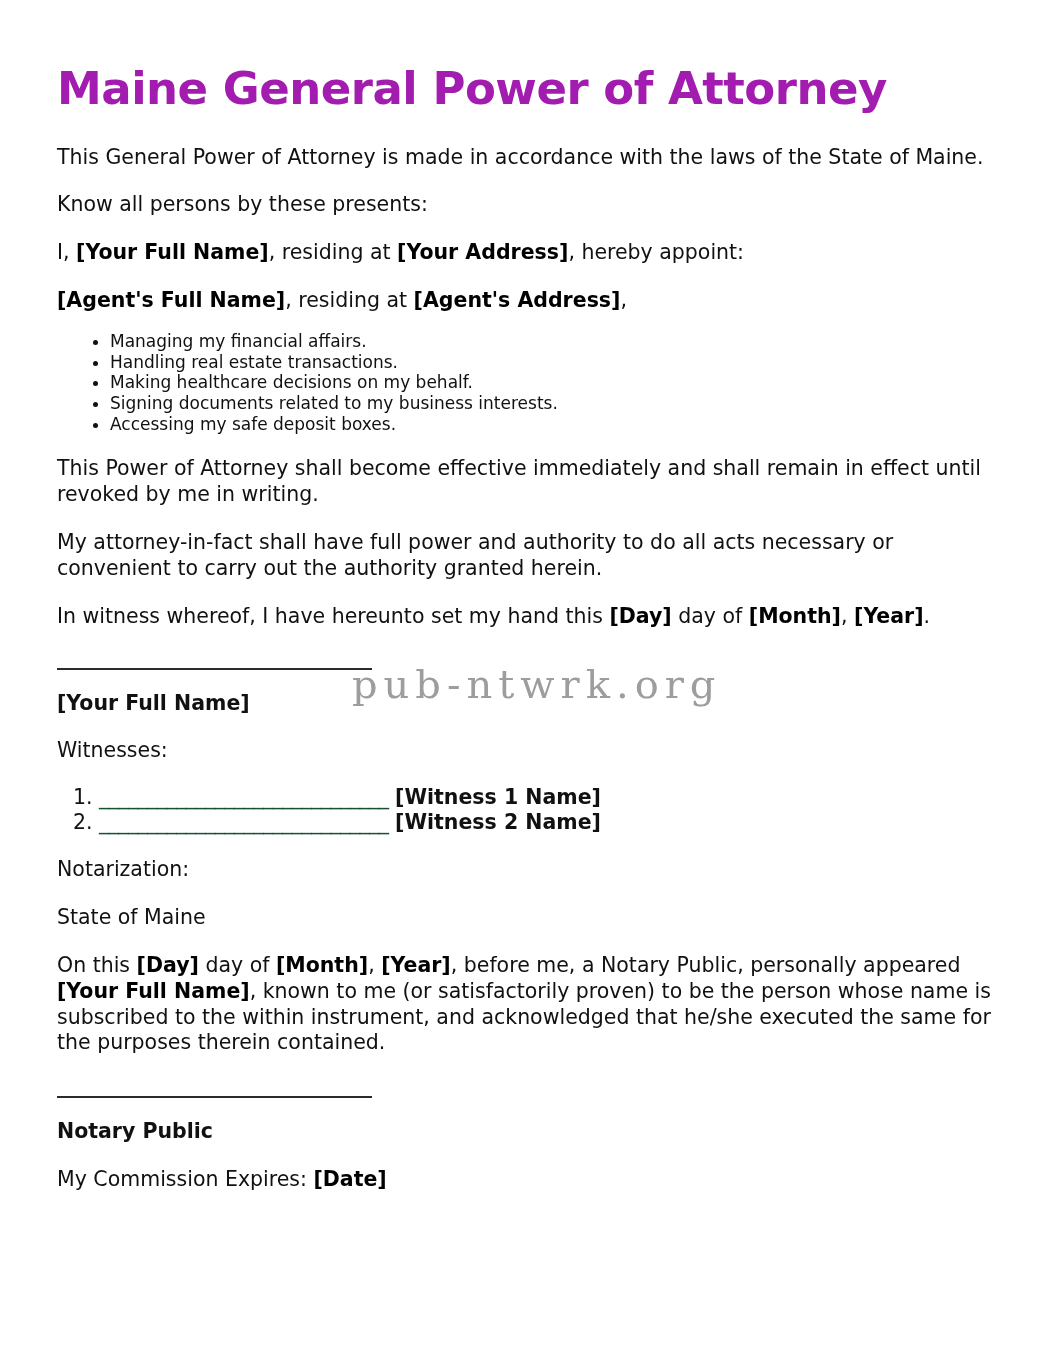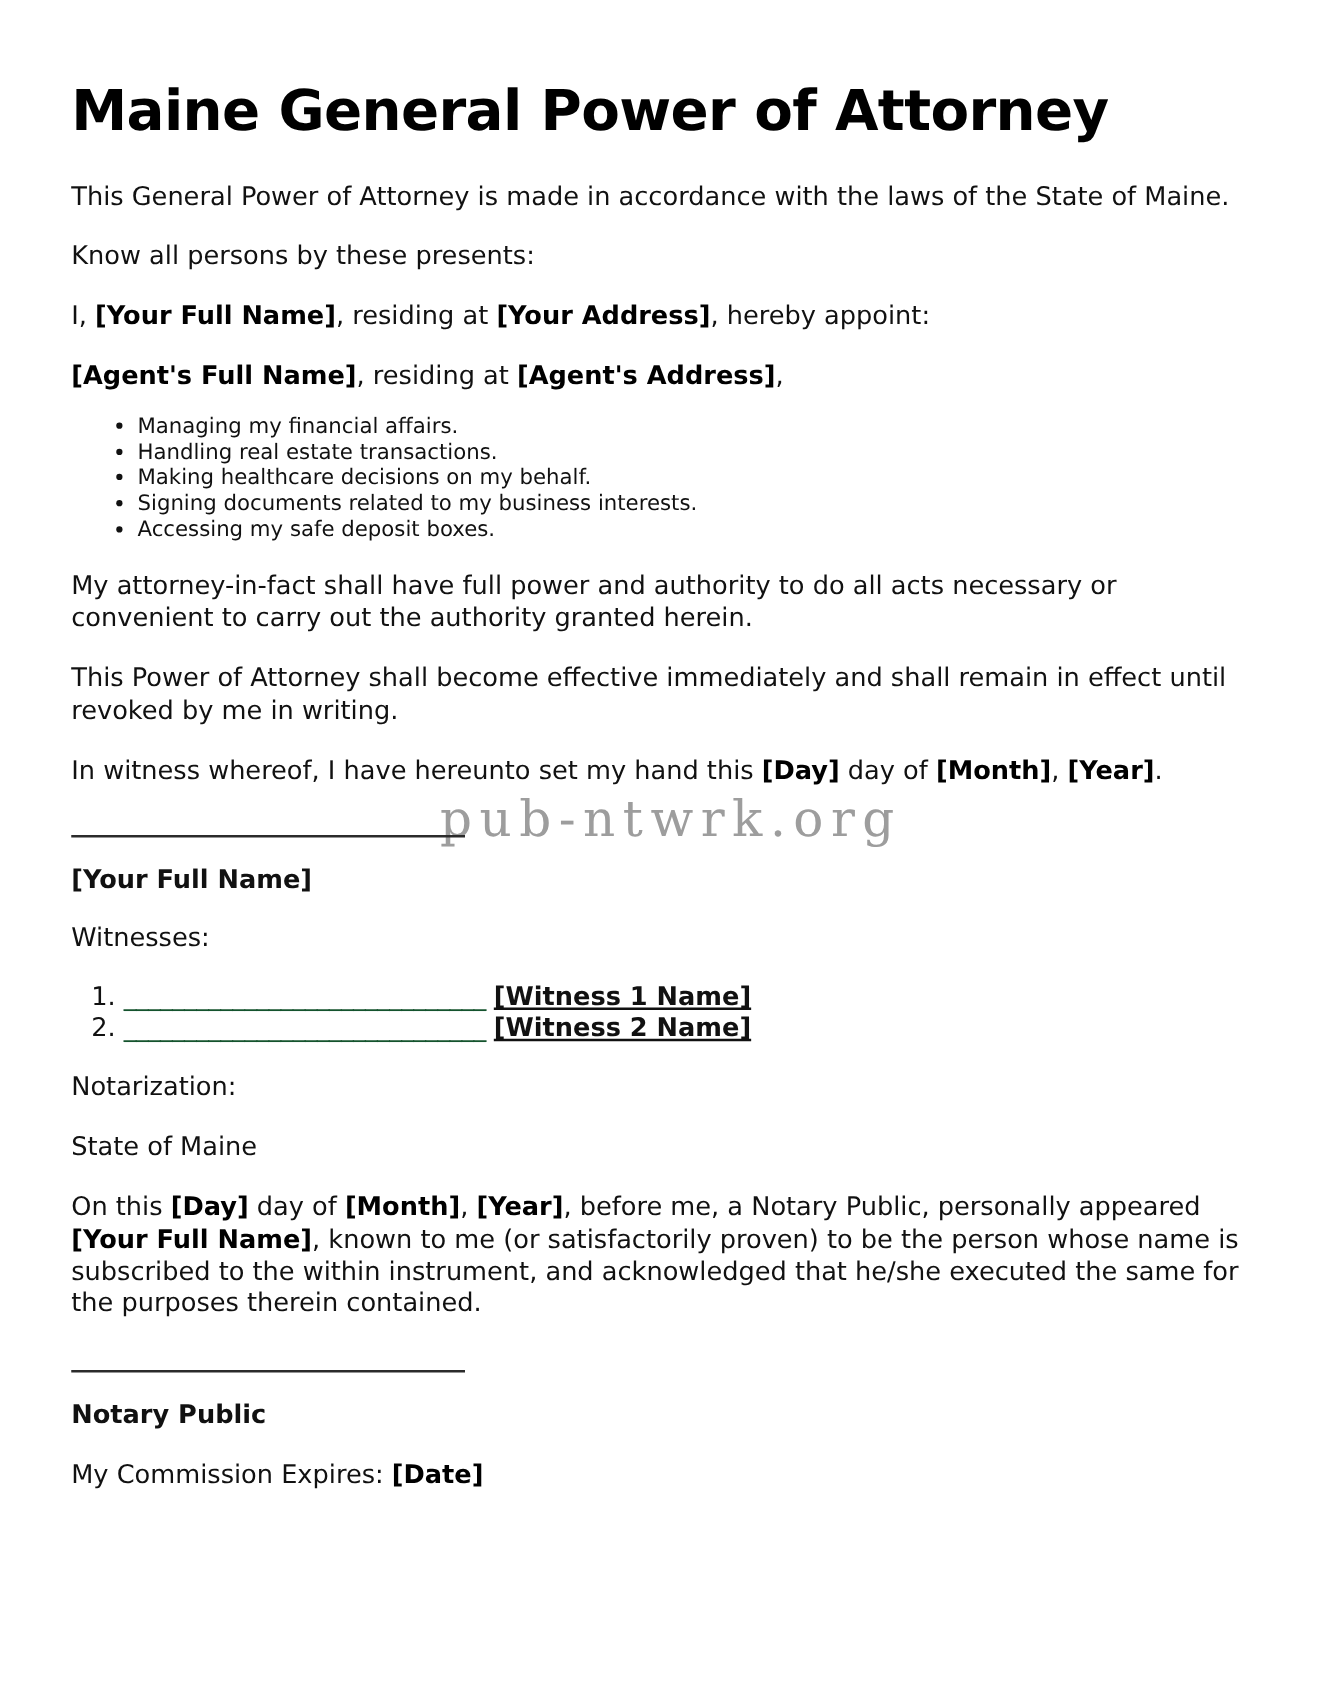--- a/index.html
+++ b/index.html
@@ -28,21 +28,21 @@
   }
 
   h1.doc-title {
     font-size: 45px;
     font-weight: bold;
     letter-spacing: -0.5px;
     line-height: 1.1;
     margin: 0;
     padding-top: 64px;
     padding-bottom: 0;
-    color: #000000;
+    color: #a21caf;
   }
 
   p.para {
     font-size: 20.5px;
     line-height: 1.26;
     margin: 0;
     padding-top: 22px;
     color: #111;
   }
   p.para.first-after-title { padding-top: 31px; }
@@ -92,27 +92,26 @@
   }
   ol.witnesses li::marker { font-weight: normal; }
   .fill {
     letter-spacing: -0.6px;
     font-weight: normal;
     color: #14532d;
   }
   .wname {
     font-weight: bold;
     font-size: 20.5px;
-    text-decoration: underline;
   }
 
   #watermark {
     position: absolute;
     left: 352px;
-    top: 633px;
+    top: 661px;
     font-family: "DejaVu Serif", "Liberation Serif", serif;
     font-size: 40px;
     letter-spacing: 6px;
     color: #9d9d9d;
     white-space: nowrap;
     pointer-events: none;
     font-weight: 400;
   }
 </style>
 </head>
@@ -136,23 +135,23 @@
 
 
     <ul class="powers">
       <li>Managing my financial affairs.</li>
       <li>Handling real estate transactions.</li>
       <li>Making healthcare decisions on my behalf.</li>
       <li>Signing documents related to my business interests.</li>
       <li>Accessing my safe deposit boxes.</li>
     </ul>
 
+    <p class="para">This Power of Attorney shall become effective immediately and shall remain in effect until revoked by me in writing.</p>
+
     <p class="para">My attorney-in-fact shall have full power and authority to do all acts necessary or convenient to carry out the authority granted herein.</p>
-
-    <p class="para">This Power of Attorney shall become effective immediately and shall remain in effect until revoked by me in writing.</p>
 
     <p class="para"><span>In witness whereof, I have hereunto set my hand this </span><b class="ph">[Day]</b><span> day of </span><b class="ph">[Month]</b><span>, </span><b class="ph">[Year]</b><span>.</span></p>
 
     <div class="sig-rule-wrap">
       <div class="sig-rule"></div>
     </div>
 
     <p class="para signame">[Your Full Name]</p>
 
     <p class="para">Witnesses:</p>

